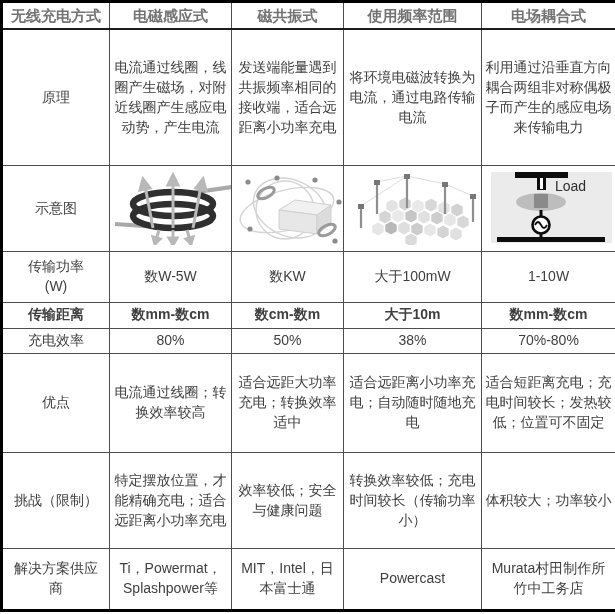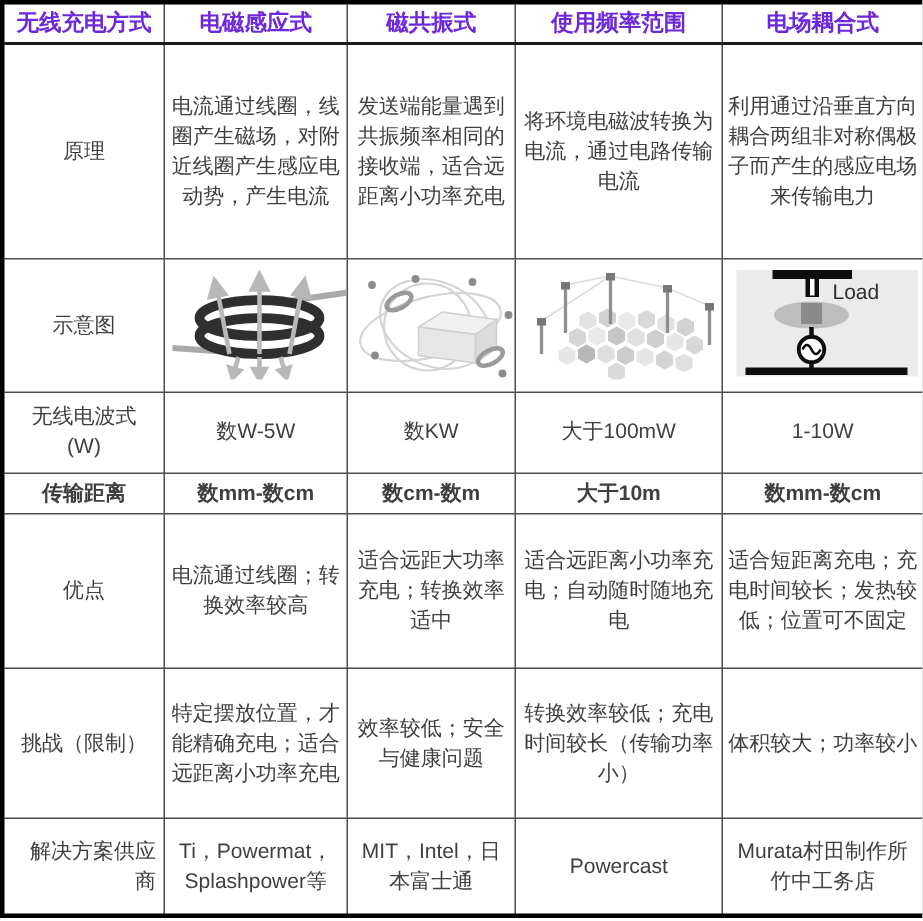--- a/index.html
+++ b/index.html
@@ -15,26 +15,26 @@
     margin:0;
   }
   .cmp td, .cmp th {
     border:1px solid #4d4d4d;
     text-align:center; vertical-align:middle;
     padding:1px 3px;
     color:#3f3f3f; font-size:14px; line-height:1.42;
     overflow:hidden; word-break:break-word;
   }
   .cmp thead th {
-    font-weight:bold; color:#6d28d9; font-size:15px;
+    font-weight:bold; color:#737373; font-size:15px;
     border-bottom:2px solid #1c1c1c; padding:2px;
   }
   .row-label { color:#3a3a3a; }
   .en-cell { font-size:15px; color:#4a4a4a; }
-  .wrap-narrow { display:inline-block; max-width:96px;text-align:right; }
+  .wrap-narrow { display:inline-block; max-width:96px; }
   .two-line span { display:block; }
   .diag-cell { padding:0; }
   .diag-cell svg { display:block; margin:0 auto; }
   
   tr.r-head   { height:25px; }
   tr.r-en     { height:48px; }
   tr.r-prin   { height:122px; }
   tr.r-diag   { height:75px; }
   tr.r-power  { height:46px; }
   tr.r-dist   { height:22px;font-weight:bold; }
@@ -187,38 +187,45 @@
           <circle cx="56" cy="53" r="8.5" fill="#ffffff" stroke="#0d0d0d" stroke-width="2.6"></circle>
           <path d="M50 53 q 3 -6 6 0 q 3 6 6 0" fill="none" stroke="#0d0d0d" stroke-width="1.8"></path>
           <line x1="56" y1="61" x2="56" y2="66" stroke="#0d0d0d" stroke-width="3"></line>
           <rect x="12" y="65" width="108" height="5" fill="#0d0d0d"></rect>
         </svg>
       </td>
     </tr>
 
     <tr class="r-power">
       <td class="row-label two-line">
-        <span>无线电波式</span>
+        <span>传输功率</span>
         <span>(W)</span>
       </td>
       <td>数W-5W</td>
       <td>数KW</td>
       <td>大于100mW</td>
       <td>1-10W</td>
     </tr>
 
     <tr class="r-dist">
       <td class="row-label">传输距离</td>
       <td>数mm-数cm</td>
       <td>数cm-数m</td>
       <td>大于10m</td>
       <td>数mm-数cm</td>
     </tr>
 
 
+    <tr class="r-eff">
+      <td class="row-label">充电效率</td>
+      <td>80%</td>
+      <td>50%</td>
+      <td>38%</td>
+      <td>70%-80%</td>
+    </tr>
 
     <tr class="r-adv">
       <td class="row-label">优点</td>
       <td>电流通过线圈；转换效率较高</td>
       <td>适合远距大功率充电；转换效率适中</td>
       <td>适合远距离小功率充电；自动随时随地充电</td>
       <td>适合短距离充电；充电时间较长；发热较低；位置可不固定</td>
     </tr>
 
     <tr class="r-chal">

